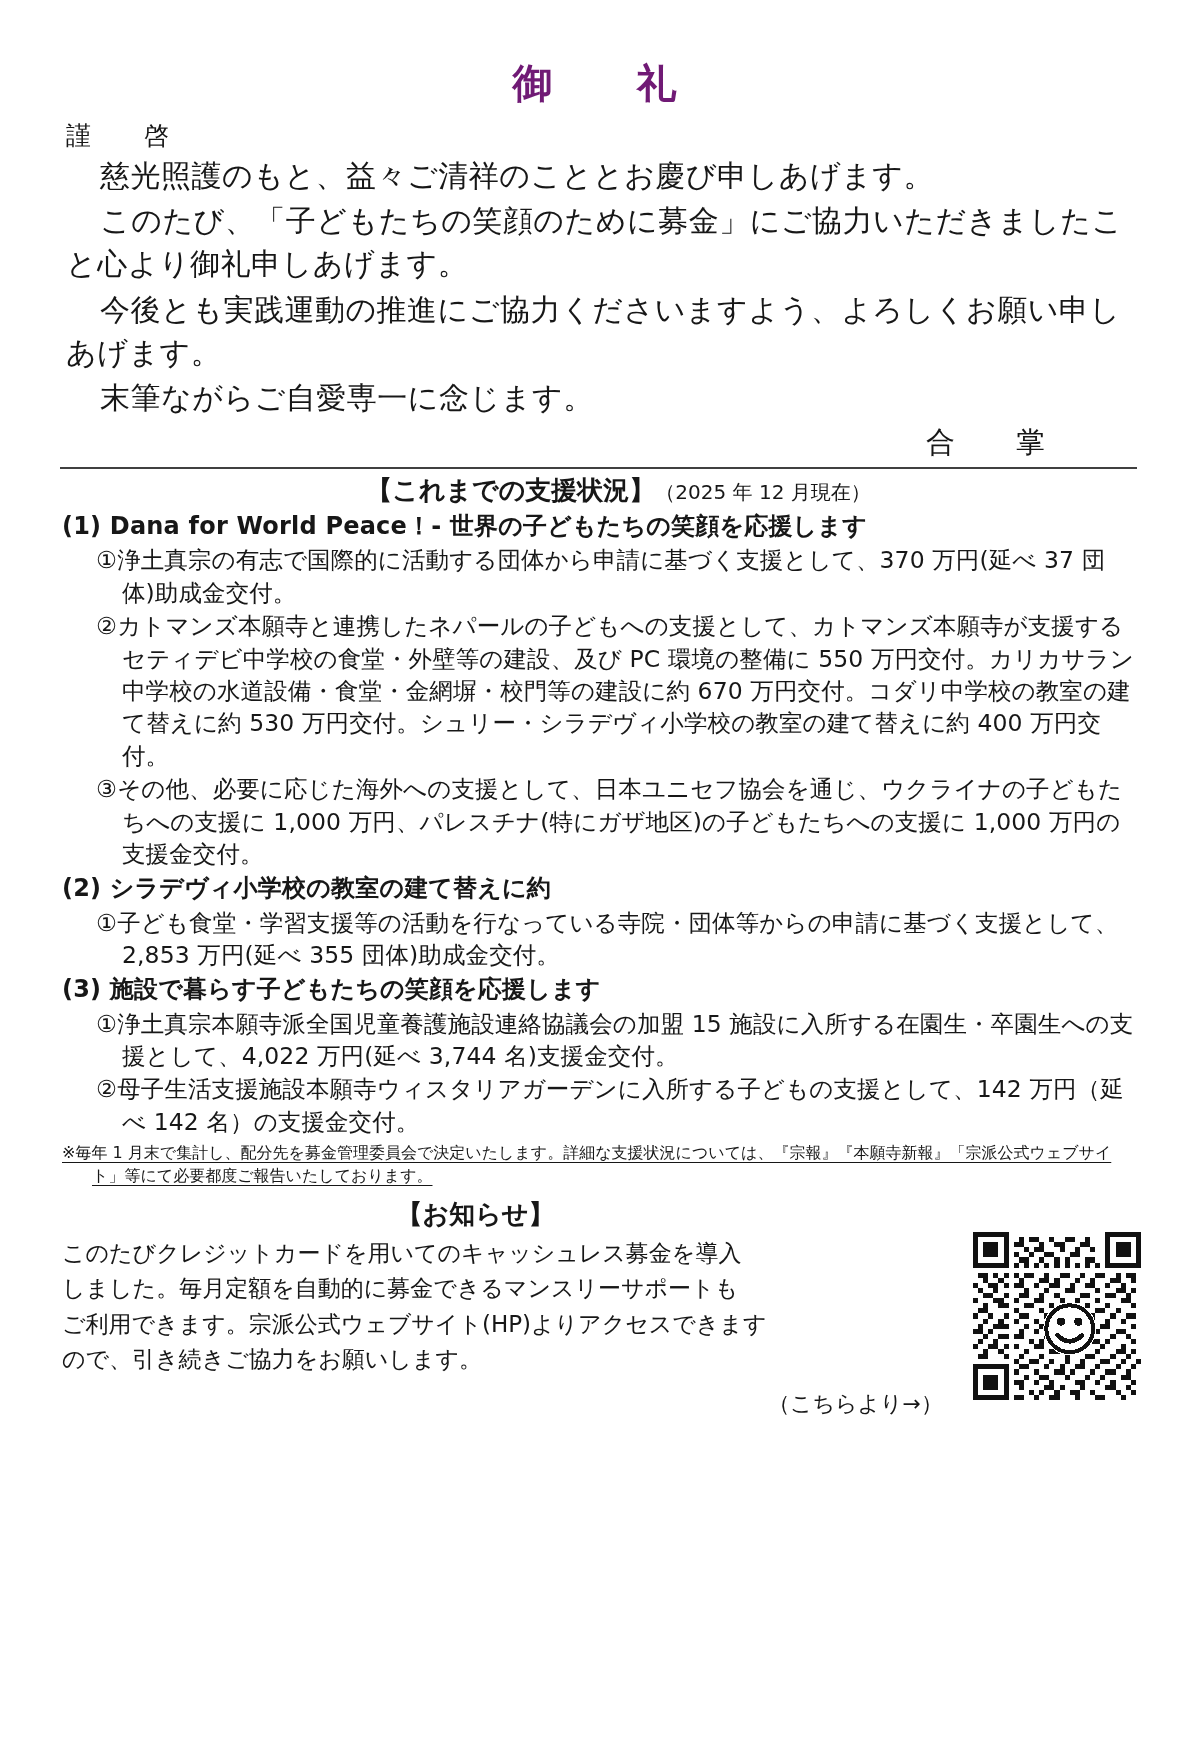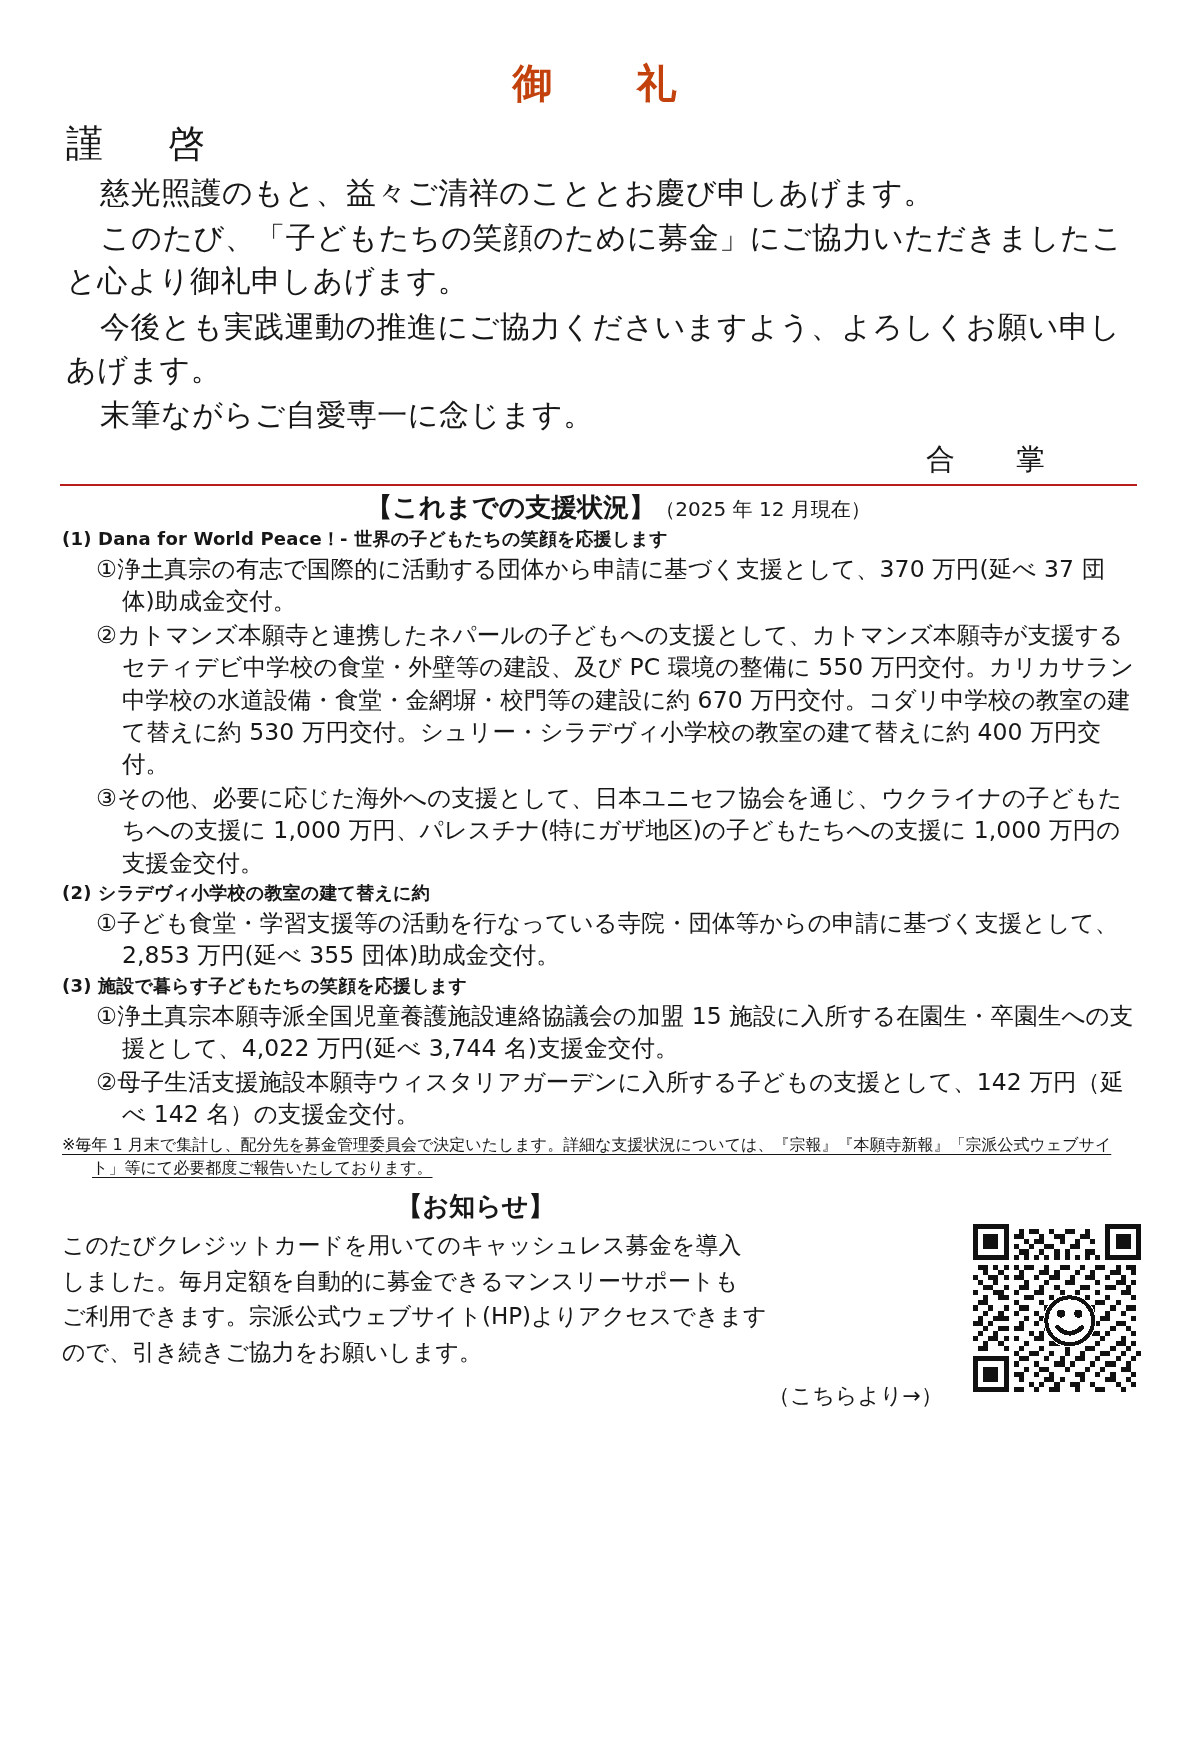--- a/index.html
+++ b/index.html
@@ -22,29 +22,29 @@
   }
 
   
   .doc-title {
     text-align: center;
     font-size: 40px;
     letter-spacing: 22px;
     font-weight: 600;
     margin: 56px 0 6px 0;
     padding-left: 30px;
-    color: #c2410c;
+    color: #701a75;
   }
 
   
   .greeting-wrap {
     padding: 0 58px 0 66px;
   }
   .kinkei {
-    font-size: 37px;
+    font-size: 25px;
     letter-spacing: 14px;
     margin: 8px 0 2px 0;
     font-weight: 500;
   }
   .para {
     font-size: 30px;
     line-height: 1.44;
     margin: 0 0 2px 0;
     text-indent: 34px;
     letter-spacing: 0.5px;
@@ -58,40 +58,40 @@
     font-weight: 500;
   }
 
   
   .status-head {
     text-align: center;
     font-size: 26px;
     font-weight: 700;
     margin: 4px 0 2px 0;
     padding-left: 40px;
-    border-top: 2px solid #b91c1c;
+    border-top: 2px solid #404040;
     padding-top: 4px;
     margin-left: 60px;
     margin-right: 44px;
   }
   .status-head .asof {
     font-size: 20px;
     font-weight: 500;
     letter-spacing: 0;
   }
 
   
   .body-list {
     padding: 0 44px 0 62px;
     font-size: 23.5px;
     line-height: 1.38;
   }
   .lvl1 {
     font-weight: 700;
-    font-size: 18px;
+    font-size: 24px;
     margin: 2px 0 1px 0;
     letter-spacing: 0.2px;
   }
   .lvl2 {
     margin: 0 0 1px 34px;
     text-indent: 0;
     font-size: 23.5px;
     letter-spacing: 0.1px;
   }
   .lvl2 .hang {

